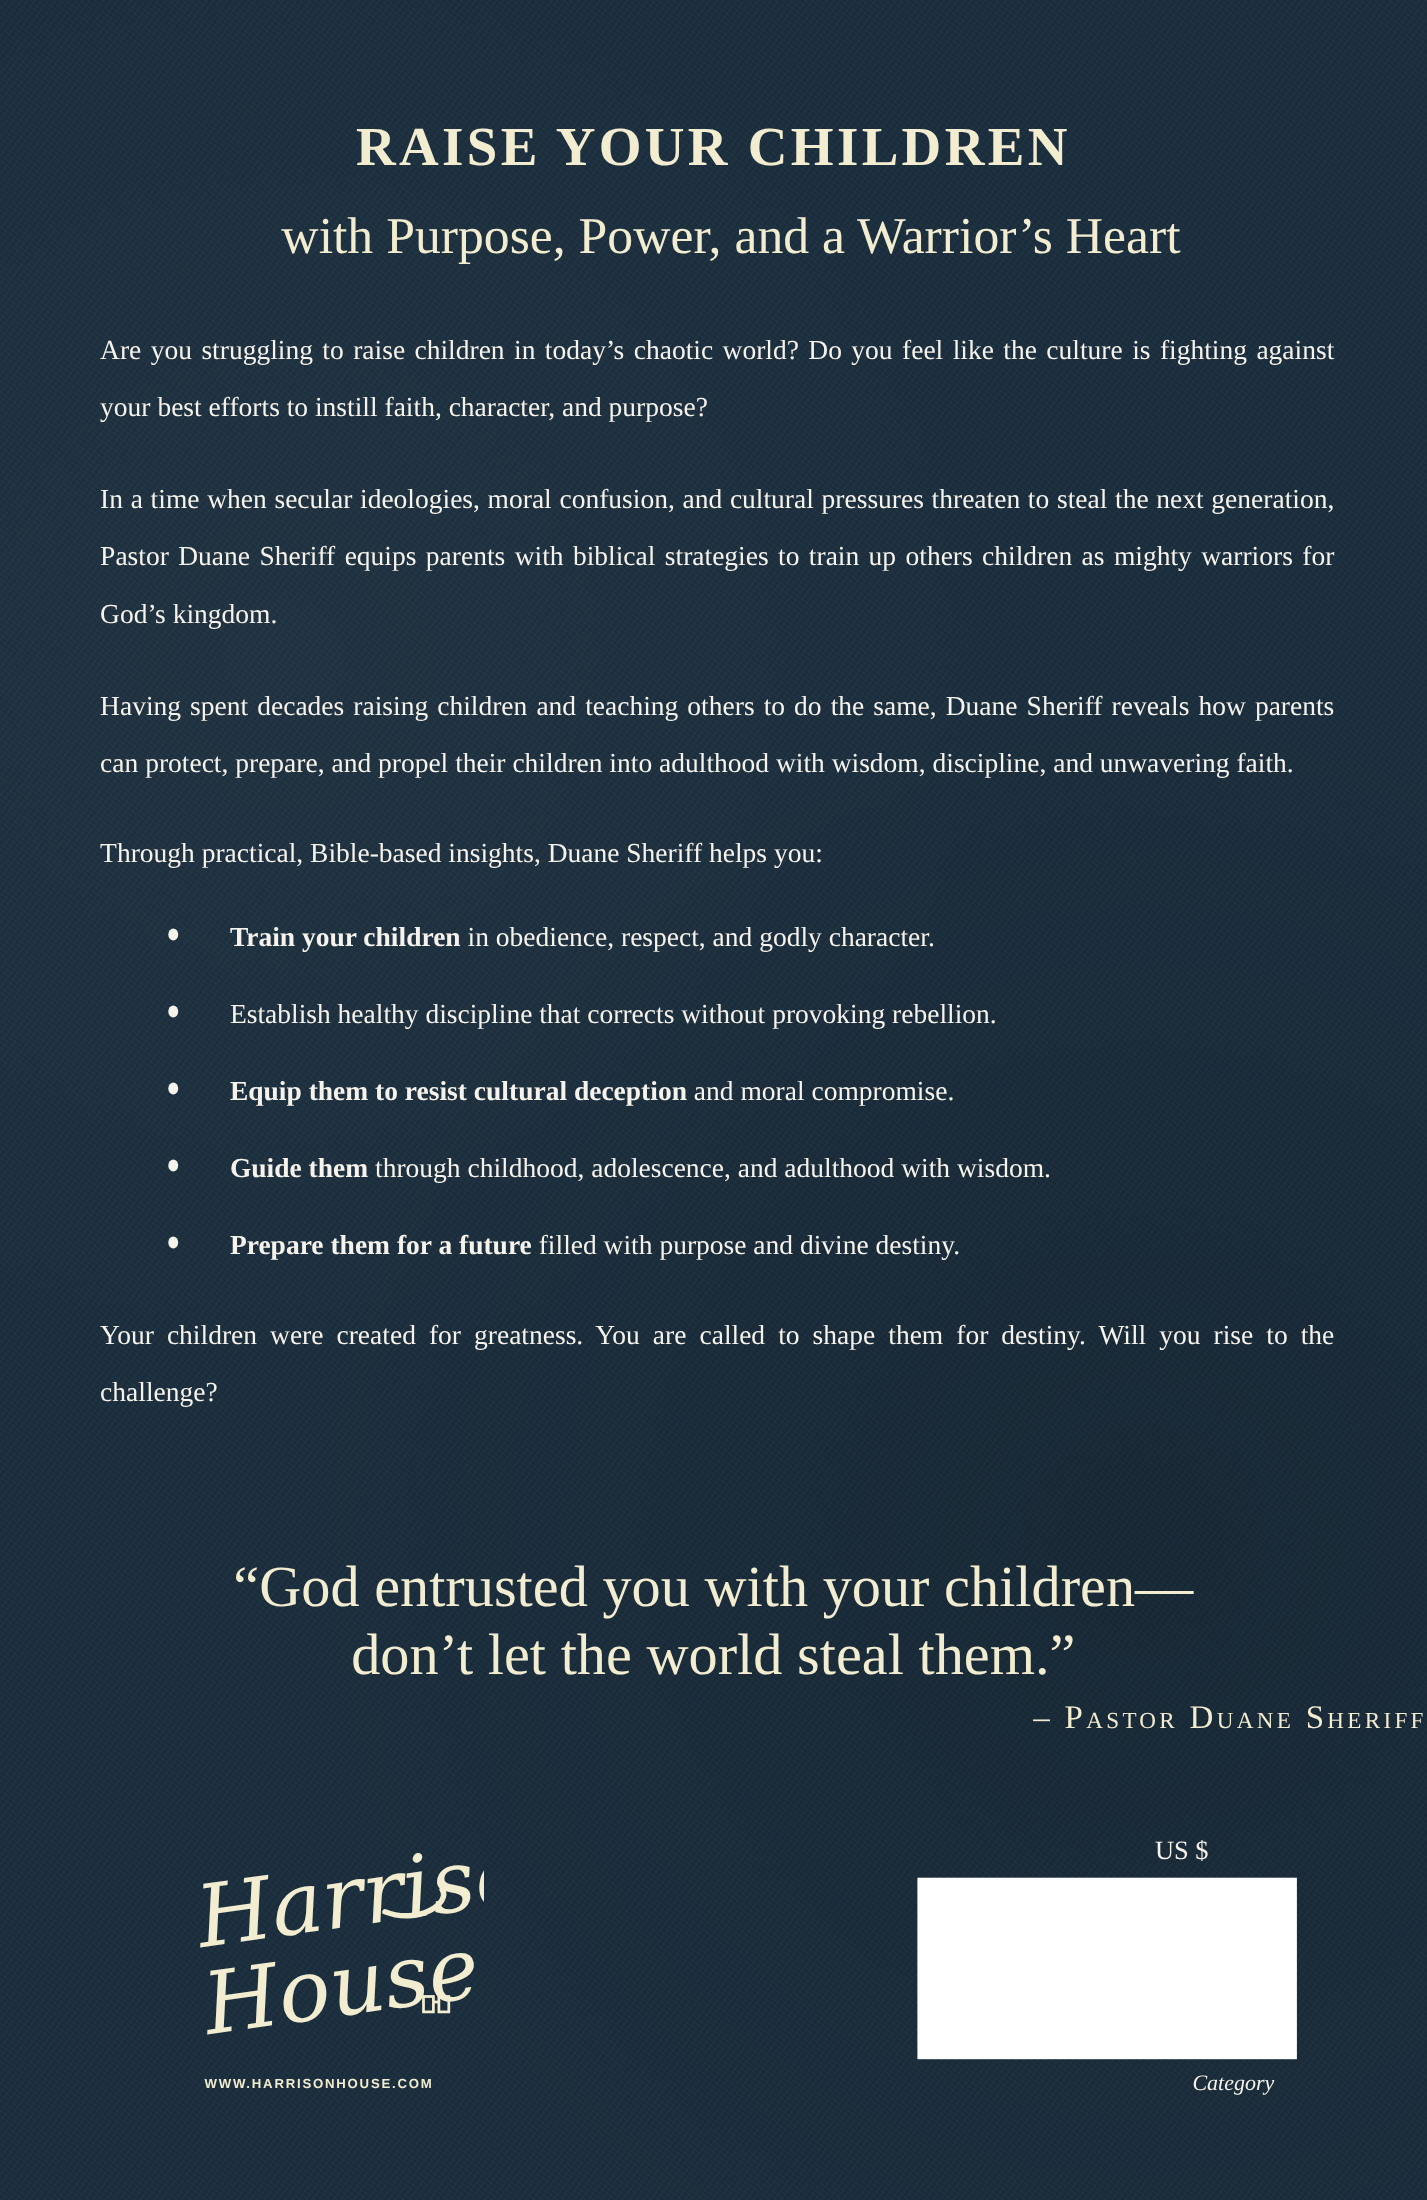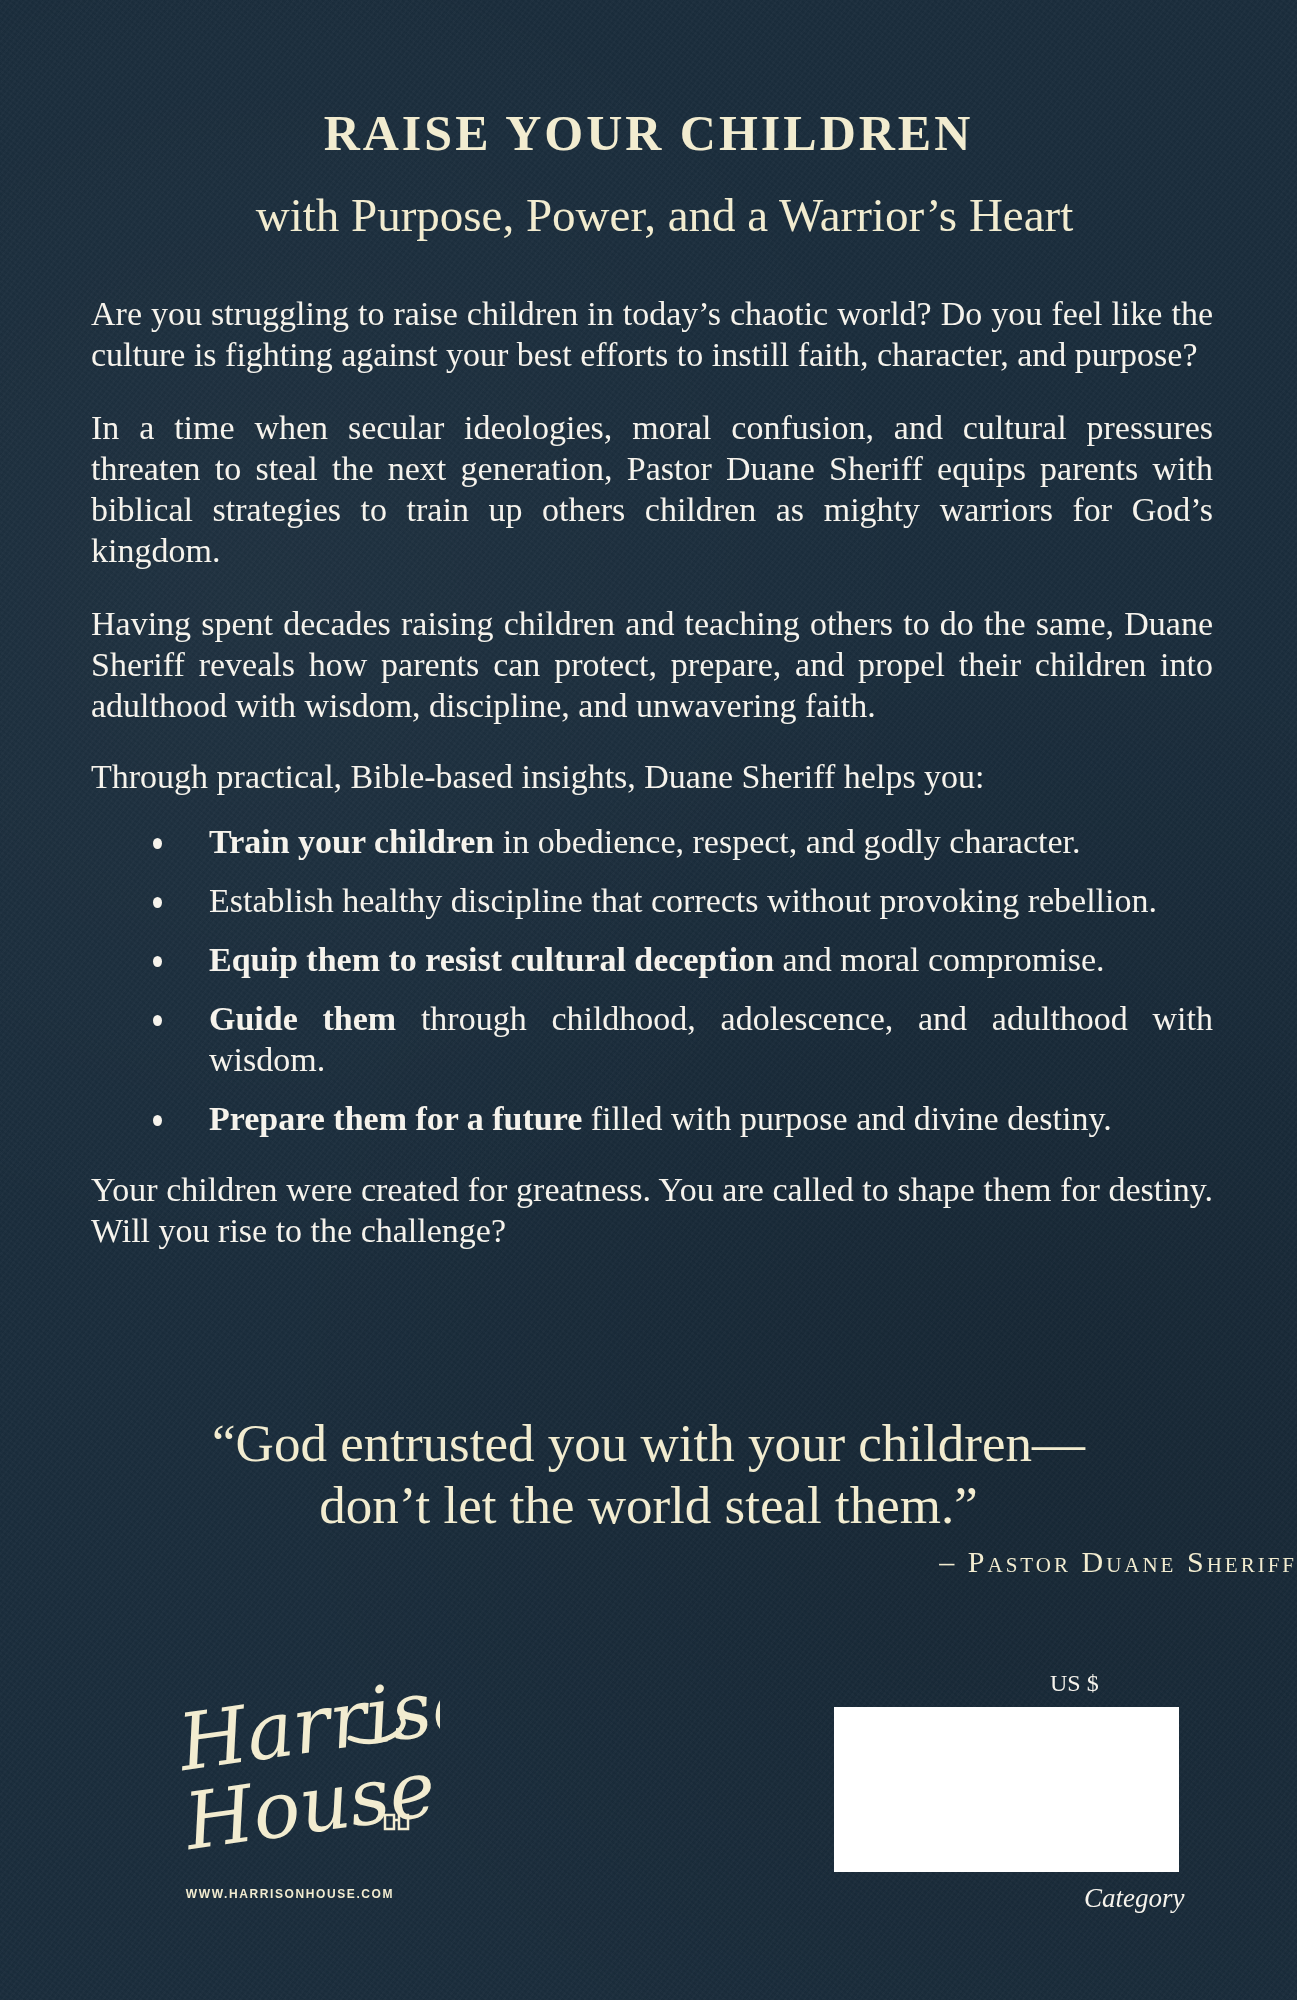--- a/index.html
+++ b/index.html
@@ -19,21 +19,21 @@
   .headline {
     position: absolute; top: 108px; left: 0; width: 1297px; text-align: center;
     color: #f2ecd0; font-size: 50px; font-weight: bold; letter-spacing: 3px; line-height: 1;
   }
   .subhead {
     position: absolute; top: 192px; left: 16px; width: 1297px; text-align: center;
     color: #f2ecd0; font-size: 47px; line-height: 1;
   }
   .body {
     position: absolute; top: 293px; left: 91px; width: 1122px;
-    font-size: 34px; line-height: 41px; text-align: justify; color: #f6f3ec;
+    font-size: 25px; line-height: 52px; text-align: justify; color: #f6f3ec;
   }
   .body p { margin: 0 0 32px 0; }
   .body ul { list-style: none; margin: 0 0 30px 0; padding: 0; }
   .body li { position: relative; padding-left: 118px; margin-bottom: 18px; }
   .body li .bullet {
     position: absolute; left: 62px; top: 17px; width: 9px; height: 11px;
     background: #f6f3ec; border-radius: 50%;
   }
   .body li b { font-weight: bold; }
   .quote {
@@ -53,21 +53,21 @@
     font-size: 12px; letter-spacing: 1.6px; color: #f2ecd0;
   }
   .price-label {
     position: absolute; left: 1050px; top: 1670px; font-size: 24px; color: #f6f3ec;
   }
   .barcode-box {
     position: absolute; left: 834px; top: 1707px; width: 345px; height: 165px;
     background: #ffffff;
   }
   .category {
-    position: absolute; left: 1084px; top: 1883px; font-size: 27px; font-style: italic; color: #f6f3ec;
+    position: absolute; left: 1084px; top: 1883px; font-size: 20px; font-style: italic; color: #f6f3ec;
   }
 </style>
 </head>
 <body>
 
 <div class="cover">
 
   <div class="headline">RAISE YOUR CHILDREN</div>
   <div class="subhead">with Purpose, Power, and a Warrior’s Heart</div>
 

